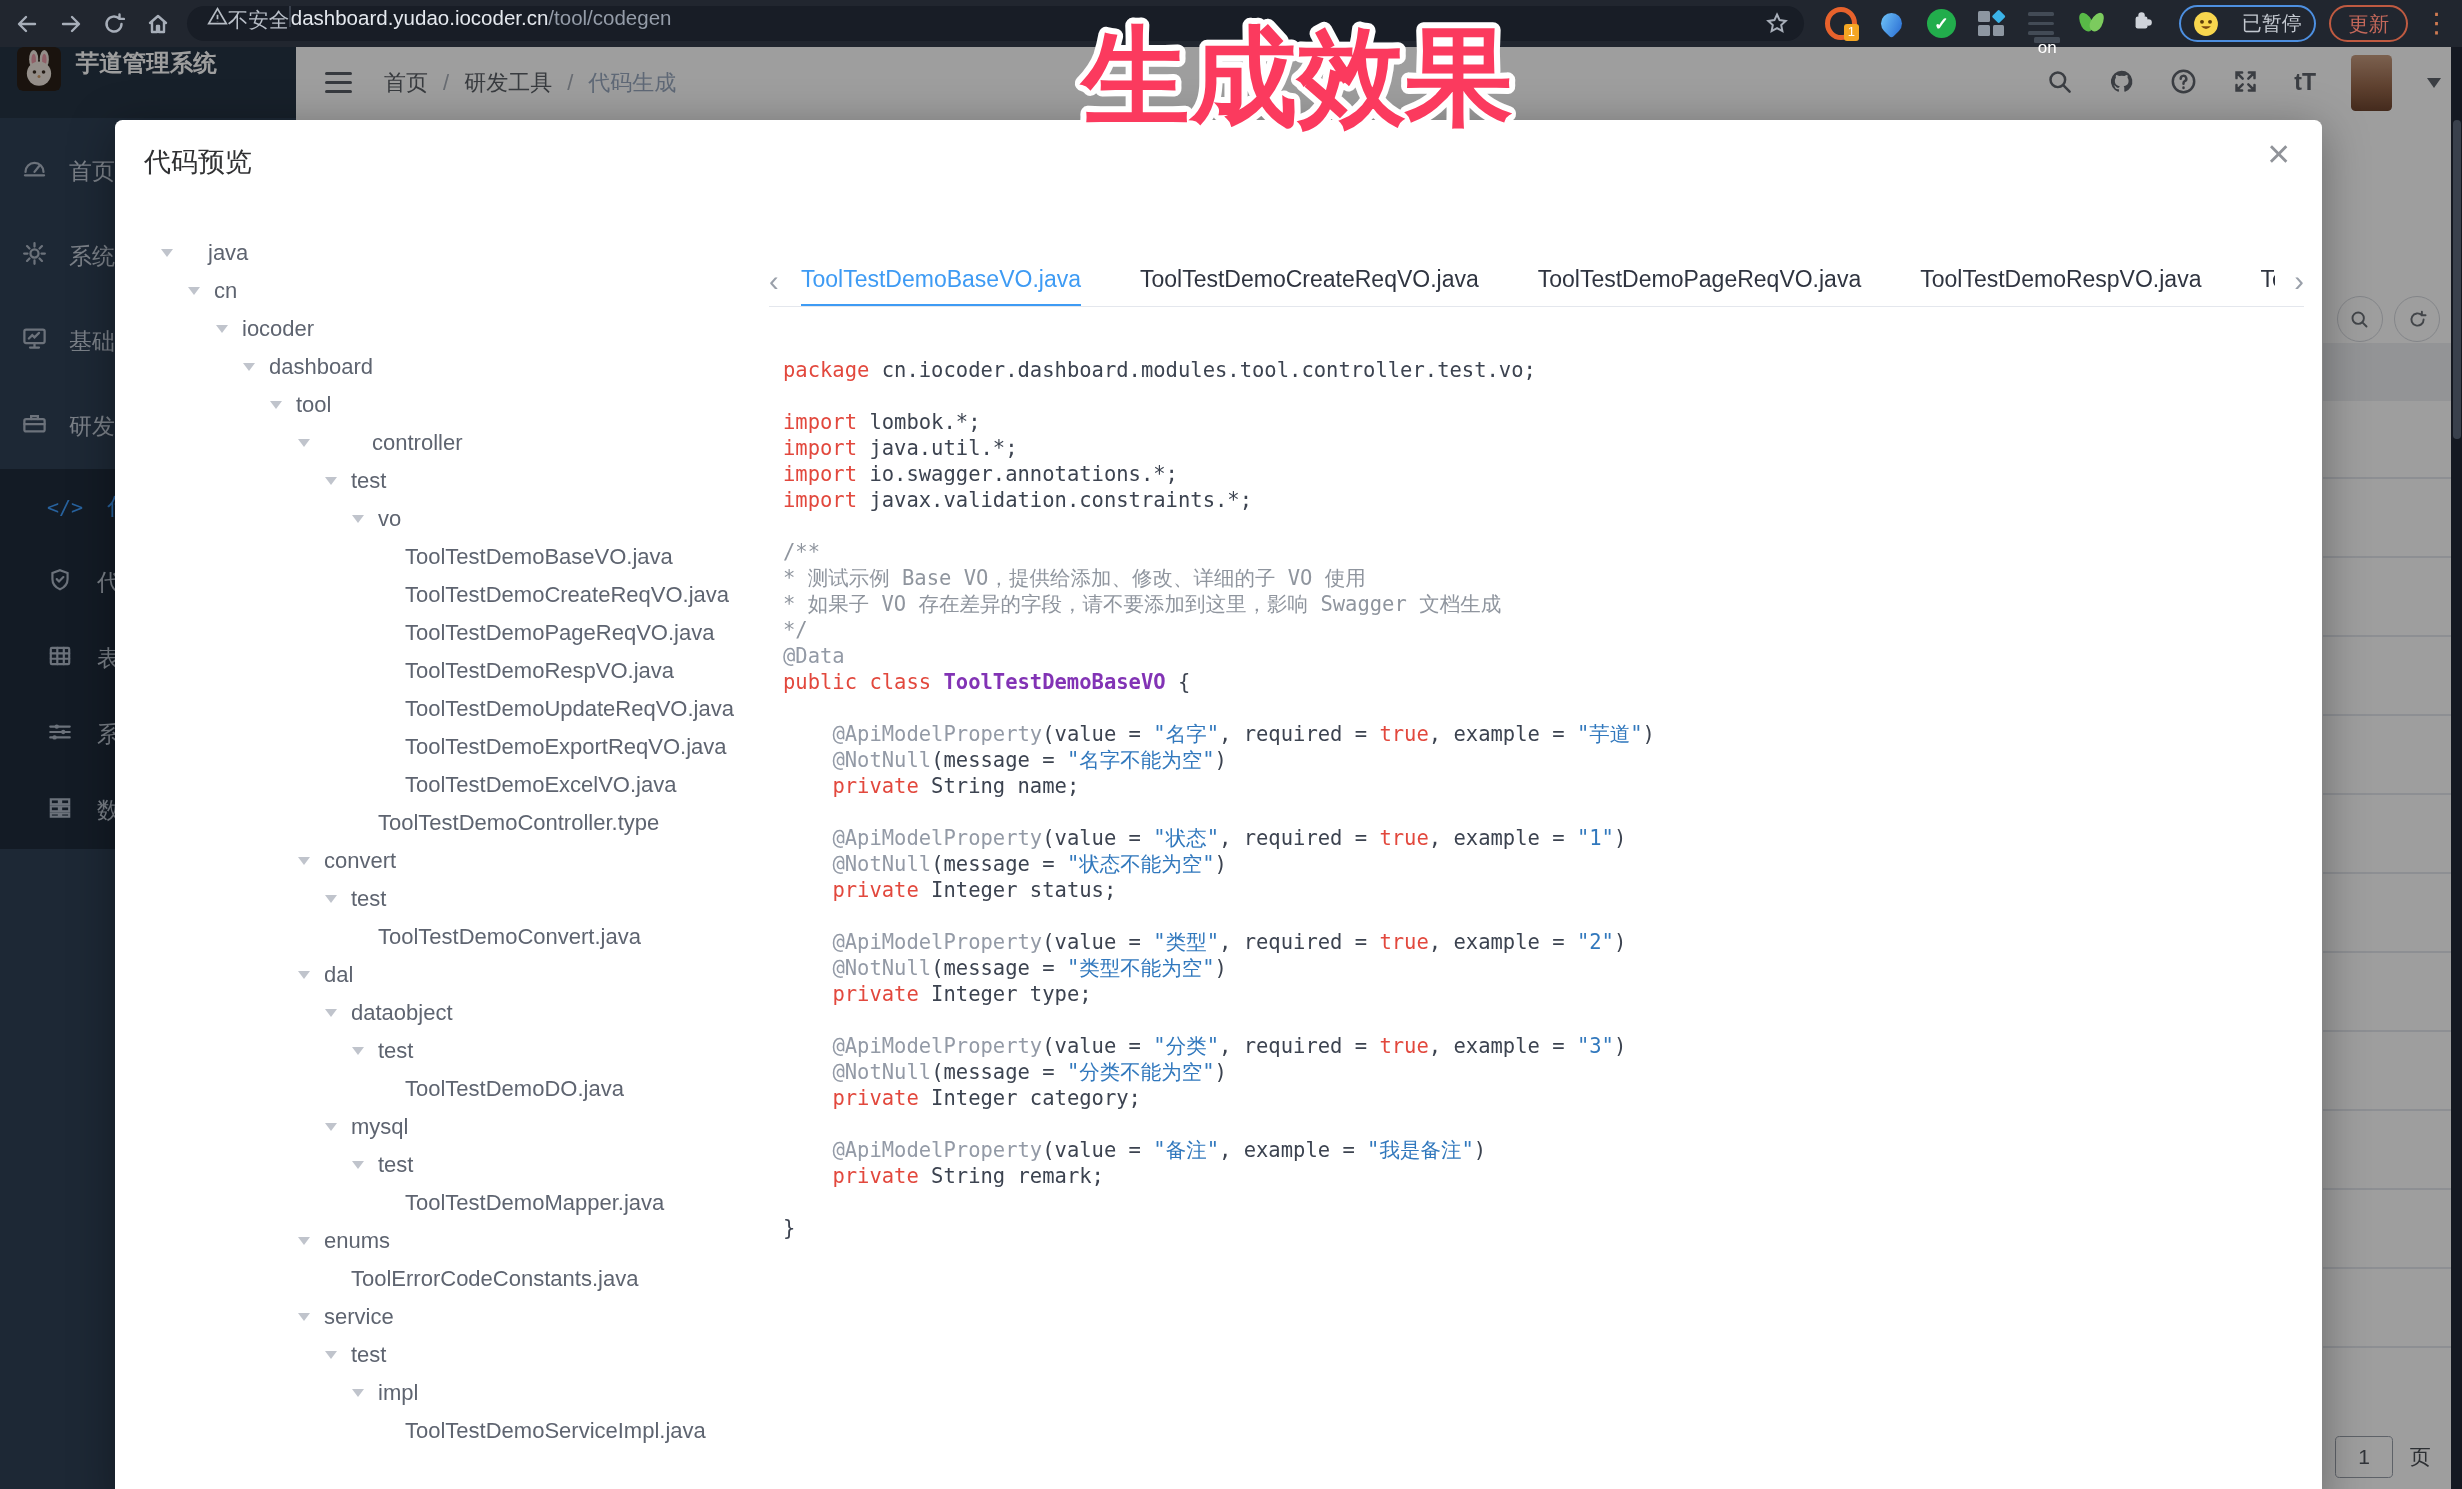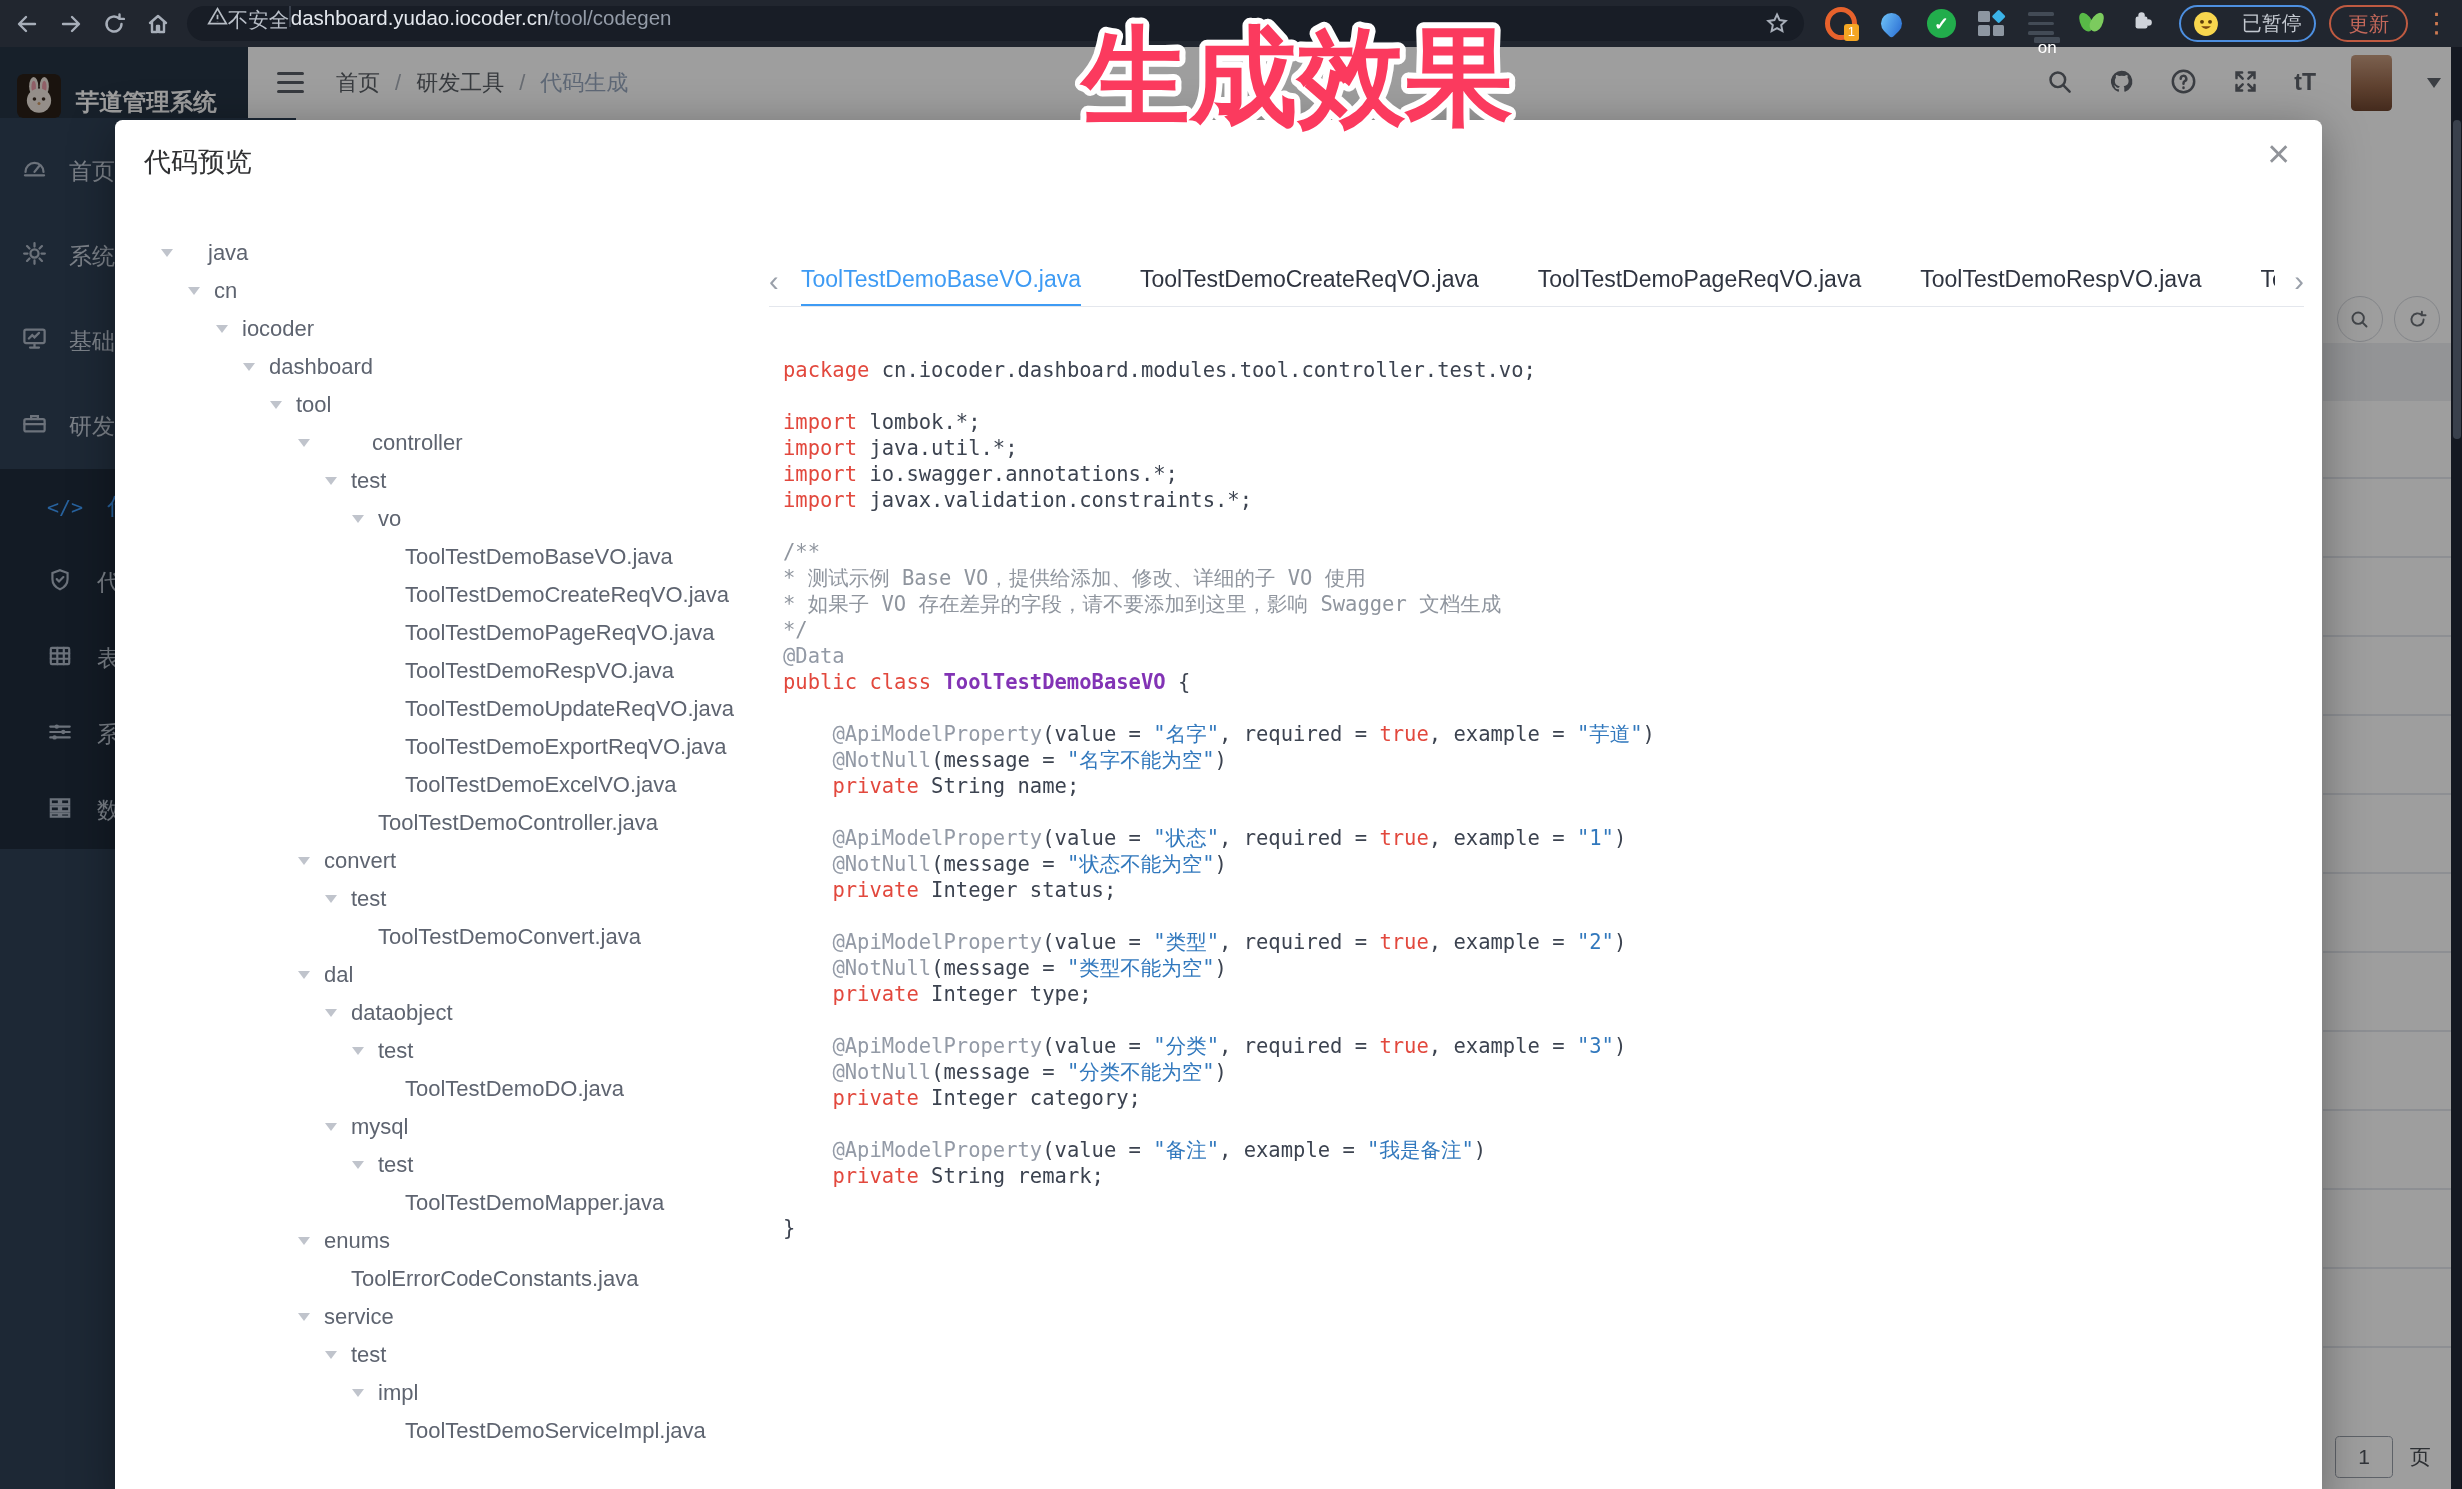--- a/index.html
+++ b/index.html
@@ -44,21 +44,21 @@
     gap:23px;padding:0 12px;flex:0 0 auto;}
   .paused-face svg{width:26px;height:26px;display:block;}
   .paused-label{font-size:20px;color:#c3c8d0;white-space:nowrap;}
   .update-pill{height:33px;border:2.3px solid #bf5a41;border-radius:20px;display:flex;align-items:center;
     padding:0 16.7px;color:#c4685a;font-size:20.5px;flex:0 0 auto;white-space:nowrap;}
   .kebab{color:#cf7a52;font-size:27px;line-height:27px;margin-left:1.5px;flex:0 0 auto;}
 
   
   .appheader{position:absolute;top:47px;left:0;right:0;height:71px;background:#fff;display:flex;
     align-items:center;z-index:5;}
-  .brand{width:248px;height:71px;background:#263445;display:flex;align-items:flex-end;gap:15px;
+  .brand{width:296px;height:71px;background:#263445;display:flex;align-items:flex-start;gap:15px;
     padding:0 16.7px;box-sizing:border-box;flex:0 0 auto;}
   .logo svg{width:44px;height:44px;border-radius:6px;display:block;}
   .brand-title{color:#fff;font-size:23.5px;font-weight:bold;white-space:nowrap;}
   .hamburger{margin-left:29px;width:27px;height:21px;display:flex;flex-direction:column;justify-content:space-between;}
   .hamburger i{display:block;height:3px;background:#5a5e66;border-radius:1.5px;}
   .breadcrumb{margin-left:32px;font-size:22px;color:#5b6066;display:flex;gap:15px;align-items:center;}
   .crumb-sep{color:#a8aeb8;}
   .crumb:last-of-type{color:#99a9bf;}
   .hdr-icons{margin-left:auto;display:flex;align-items:center;gap:35px;margin-right:21px;color:#5f646c;}
   .hdr-icons svg{width:27px;height:27px;stroke:currentColor;fill:none;stroke-width:2.2;stroke-linecap:round;}
@@ -452,21 +452,21 @@
       <div class="tree-row" style="padding-left: 218px;">
         <span class="tree-caret"></span>
         <span class="tree-label">ToolTestDemoExportReqVO.java</span>
       </div>
       <div class="tree-row" style="padding-left: 218px;">
         <span class="tree-caret"></span>
         <span class="tree-label">ToolTestDemoExcelVO.java</span>
       </div>
       <div class="tree-row" style="padding-left: 191px;">
         <span class="tree-caret"></span>
-        <span class="tree-label">ToolTestDemoController.java</span>
+        <span class="tree-label">ToolTestDemoController.type</span>
       </div>
       <div class="tree-row" style="padding-left: 137px;">
         <span class="tree-caret">
           <i></i>
         </span>
         <span class="tree-label">convert</span>
       </div>
       <div class="tree-row" style="padding-left: 164px;">
         <span class="tree-caret">
           <i></i>

